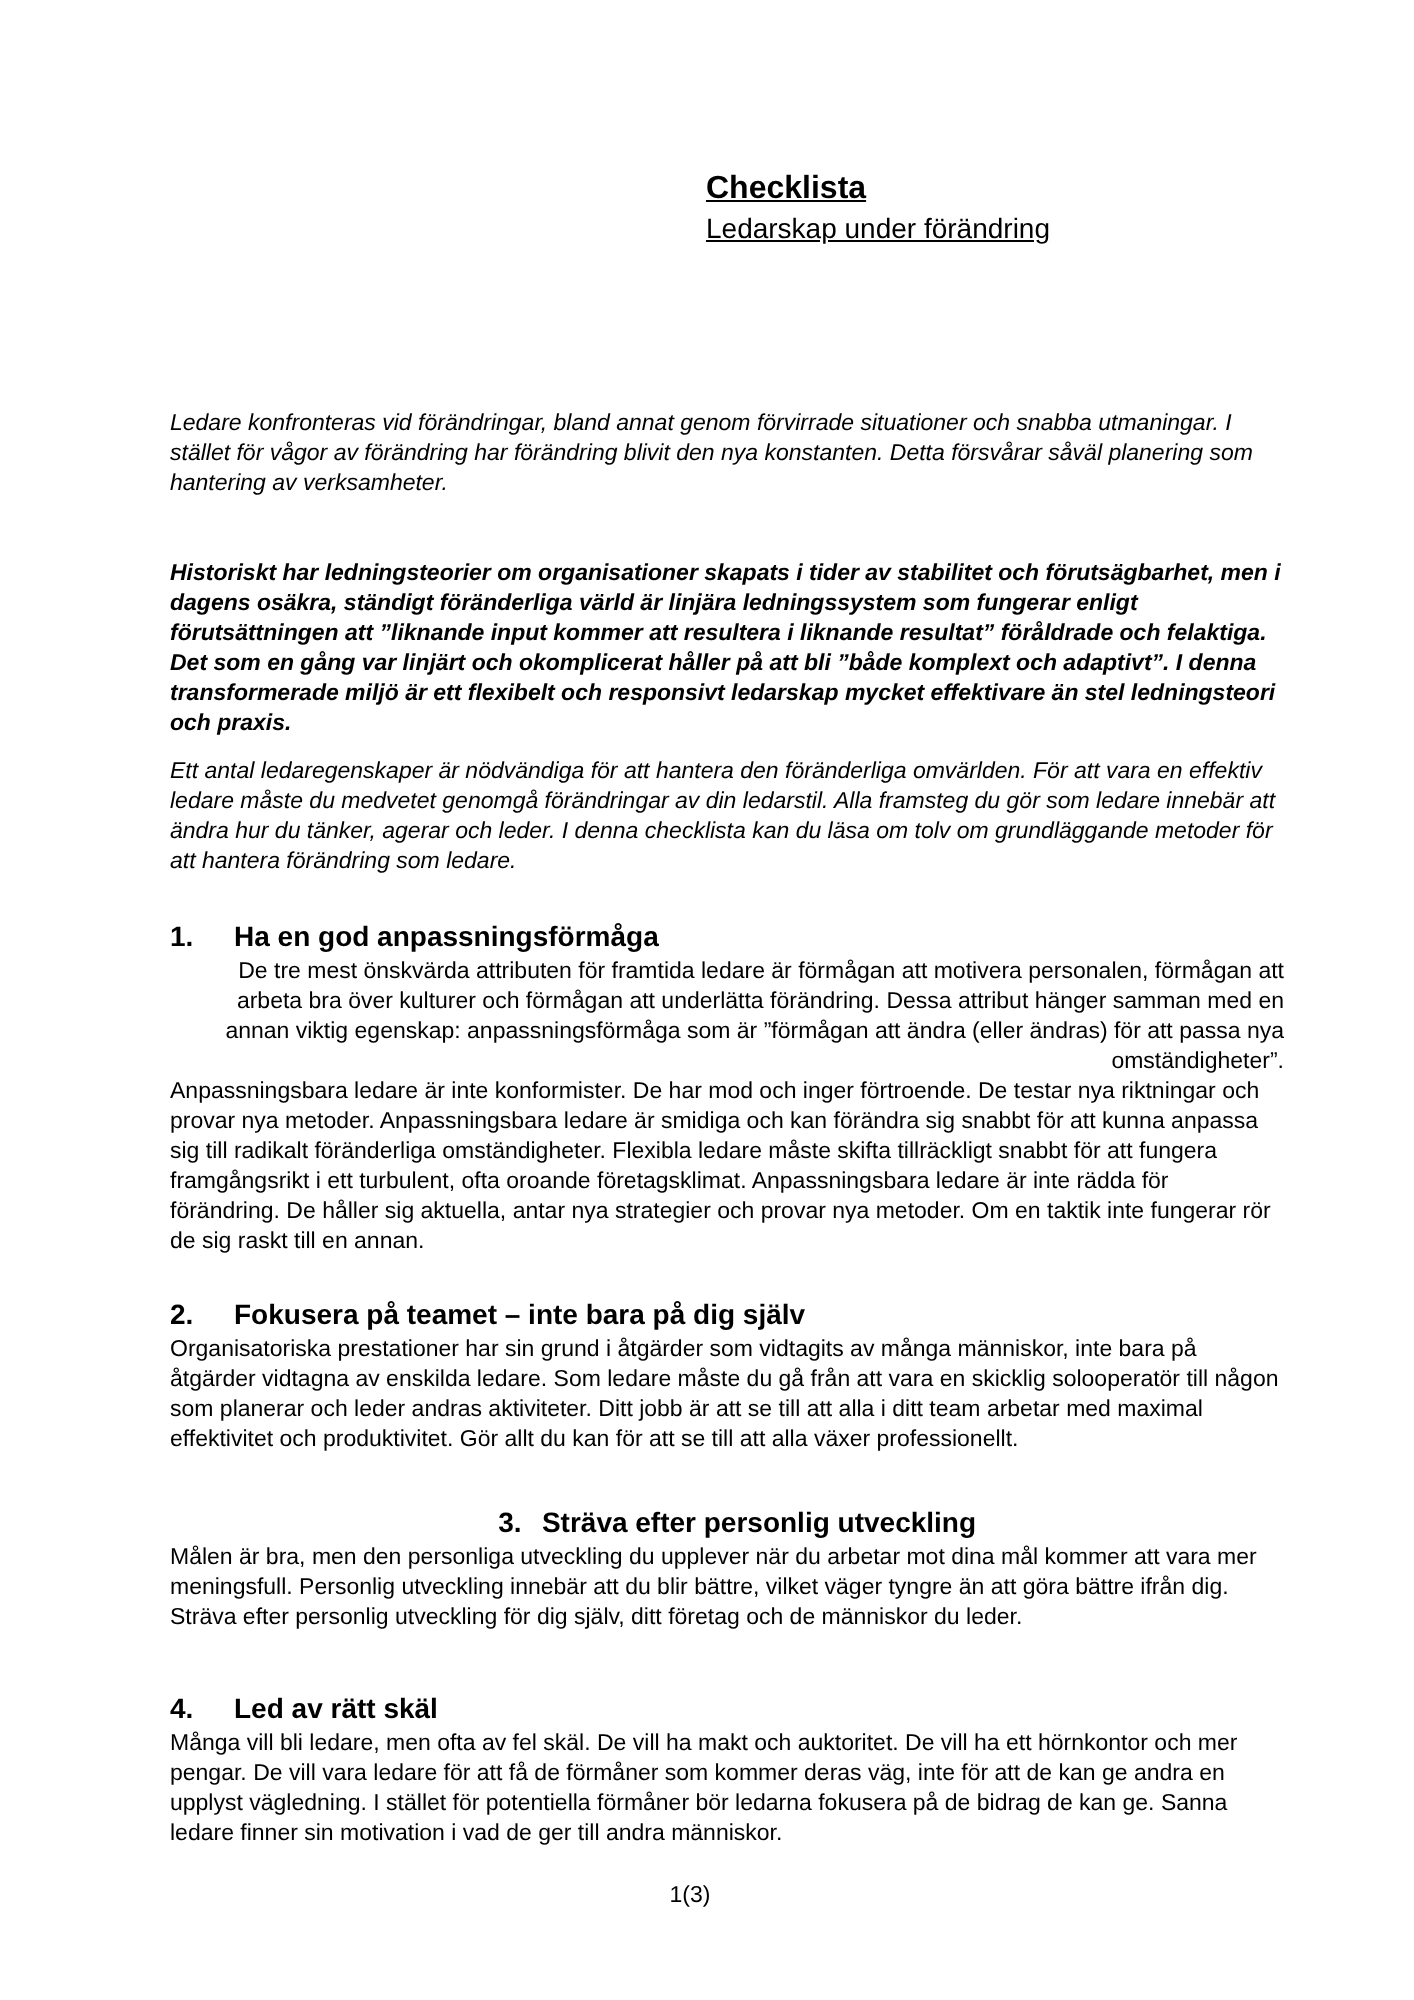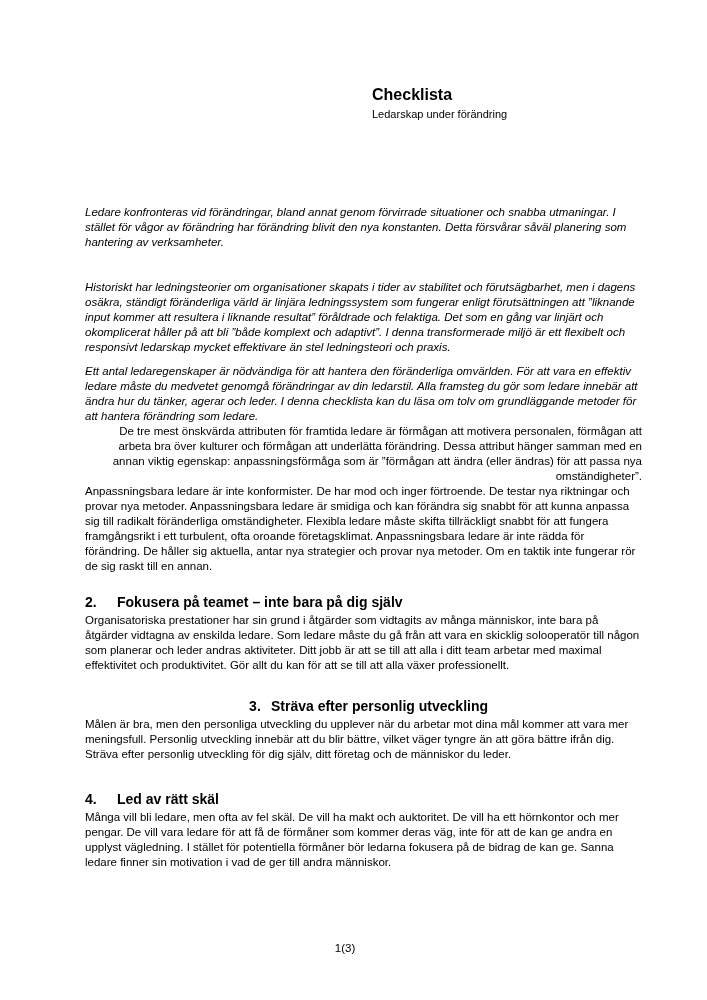--- a/index.html
+++ b/index.html
@@ -11,49 +11,50 @@
     position: relative;
     width: 707px;
     height: 1000px;
     background: #ffffff;
     font-family: "Liberation Sans", sans-serif;
     color: #000000;
     overflow: hidden;
   }
   .title-block {
     position: absolute;
-    left: 372px;
+    left: 353px;
     top: 85px;
+    text-decoration: underline;
   }
   .doc-title {
     font-size: 16px;
     font-weight: bold;
     line-height: 19px;
   }
   .doc-subtitle {
-    font-size: 11px;
+    font-size: 14px;
     line-height: 16px;
     margin-top: 2px;
   }
   .content {
     position: absolute;
     left: 85px;
     top: 205px;
     width: 557px;
   }
   .content p {
     margin: 0;
     font-size: 11.5px;
     line-height: 15px;
   }
   .intro p {
     font-style: italic;
   }
   .intro .p1 { margin-bottom: 30px; }
-  .intro .p2 { margin-bottom: 9px; }
+  .intro .p2 { margin-bottom: 9px; font-weight: bold; }
   .section-heading {
     font-size: 14px;
     font-weight: bold;
     line-height: 18px;
     margin: 0 0 2px 0;
   }
   .section-heading .sec-num {
     display: inline-block;
     width: 32px;
   }
@@ -84,20 +85,21 @@
 
   <div class="content">
 
     <div class="intro">
       <p class="p1">Ledare konfronteras vid förändringar, bland annat genom förvirrade situationer och snabba utmaningar. I stället för vågor av förändring har förändring blivit den nya konstanten. Detta försvårar såväl planering som hantering av verksamheter.</p>
       <p class="p2">Historiskt har ledningsteorier om organisationer skapats i tider av stabilitet och förutsägbarhet, men i dagens osäkra, ständigt föränderliga värld är linjära ledningssystem som fungerar enligt förutsättningen att ”liknande input kommer att resultera i liknande resultat” föråldrade och felaktiga. Det som en gång var linjärt och okomplicerat håller på att bli ”både komplext och adaptivt”. I denna transformerade miljö är ett flexibelt och responsivt ledarskap mycket effektivare än stel ledningsteori och praxis.</p>
       <p class="p3">Ett antal ledaregenskaper är nödvändiga för att hantera den föränderliga omvärlden. För att vara en effektiv ledare måste du medvetet genomgå förändringar av din ledarstil. Alla framsteg du gör som ledare innebär att ändra hur du tänker, agerar och leder. I denna checklista kan du läsa om tolv om grundläggande metoder för att hantera förändring som ledare.</p>
     </div>
 
     <div class="section">
+      <h2 class="section-heading sec1-heading"><span class="sec-num">1.</span><span>Ha en god anpassningsförmåga</span></h2>
       <p class="sec1-p1">De tre mest önskvärda attributen för framtida ledare är förmågan att motivera personalen, förmågan att arbeta bra över kulturer och förmågan att underlätta förändring. Dessa attribut hänger samman med en annan viktig egenskap: anpassningsförmåga som är ”förmågan att ändra (eller ändras) för att passa nya omständigheter”.</p>
       <p>Anpassningsbara ledare är inte konformister. De har mod och inger förtroende. De testar nya riktningar och provar nya metoder. Anpassningsbara ledare är smidiga och kan förändra sig snabbt för att kunna anpassa sig till radikalt föränderliga omständigheter. Flexibla ledare måste skifta tillräckligt snabbt för att fungera framgångsrikt i ett turbulent, ofta oroande företagsklimat. Anpassningsbara ledare är inte rädda för förändring. De håller sig aktuella, antar nya strategier och provar nya metoder. Om en taktik inte fungerar rör de sig raskt till en annan.</p>
     </div>
 
     <div class="section">
       <h2 class="section-heading sec2-heading"><span class="sec-num">2.</span><span>Fokusera på teamet – inte bara på dig själv</span></h2>
       <p>Organisatoriska prestationer har sin grund i åtgärder som vidtagits av många människor, inte bara på åtgärder vidtagna av enskilda ledare. Som ledare måste du gå från att vara en skicklig solooperatör till någon som planerar och leder andras aktiviteter. Ditt jobb är att se till att alla i ditt team arbetar med maximal effektivitet och produktivitet. Gör allt du kan för att se till att alla växer professionellt.</p>
     </div>
 
     <div class="section">

